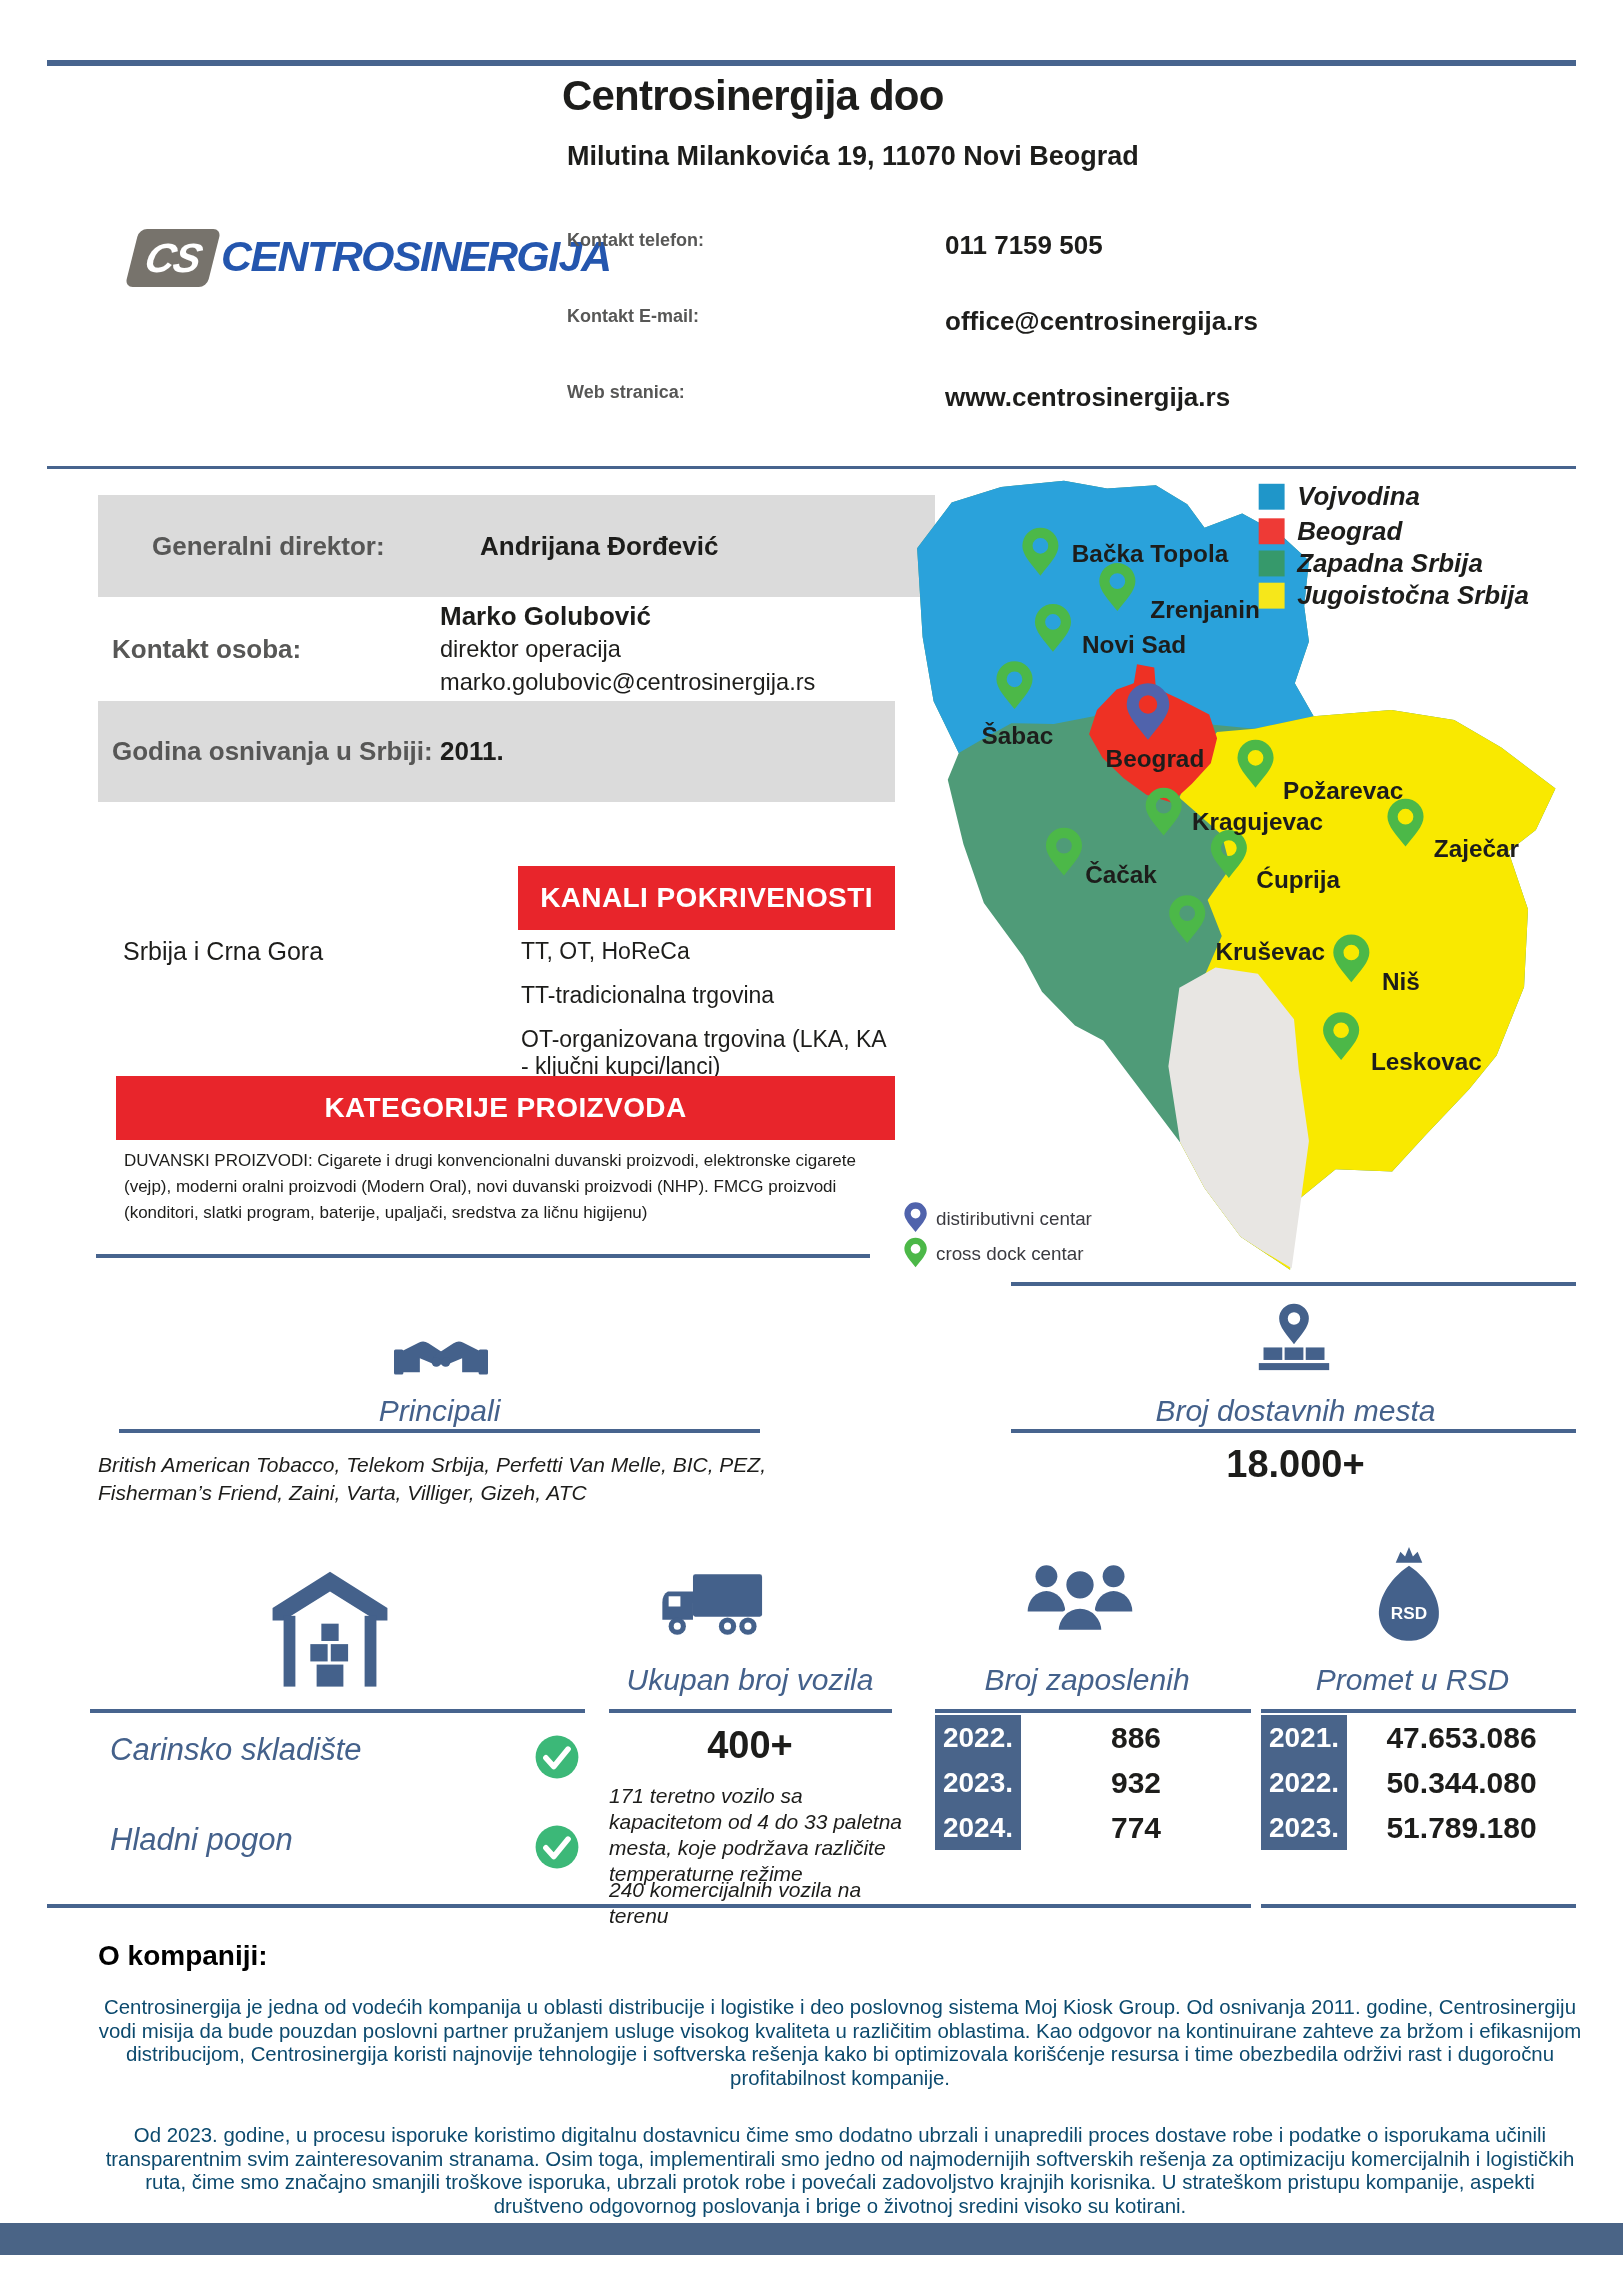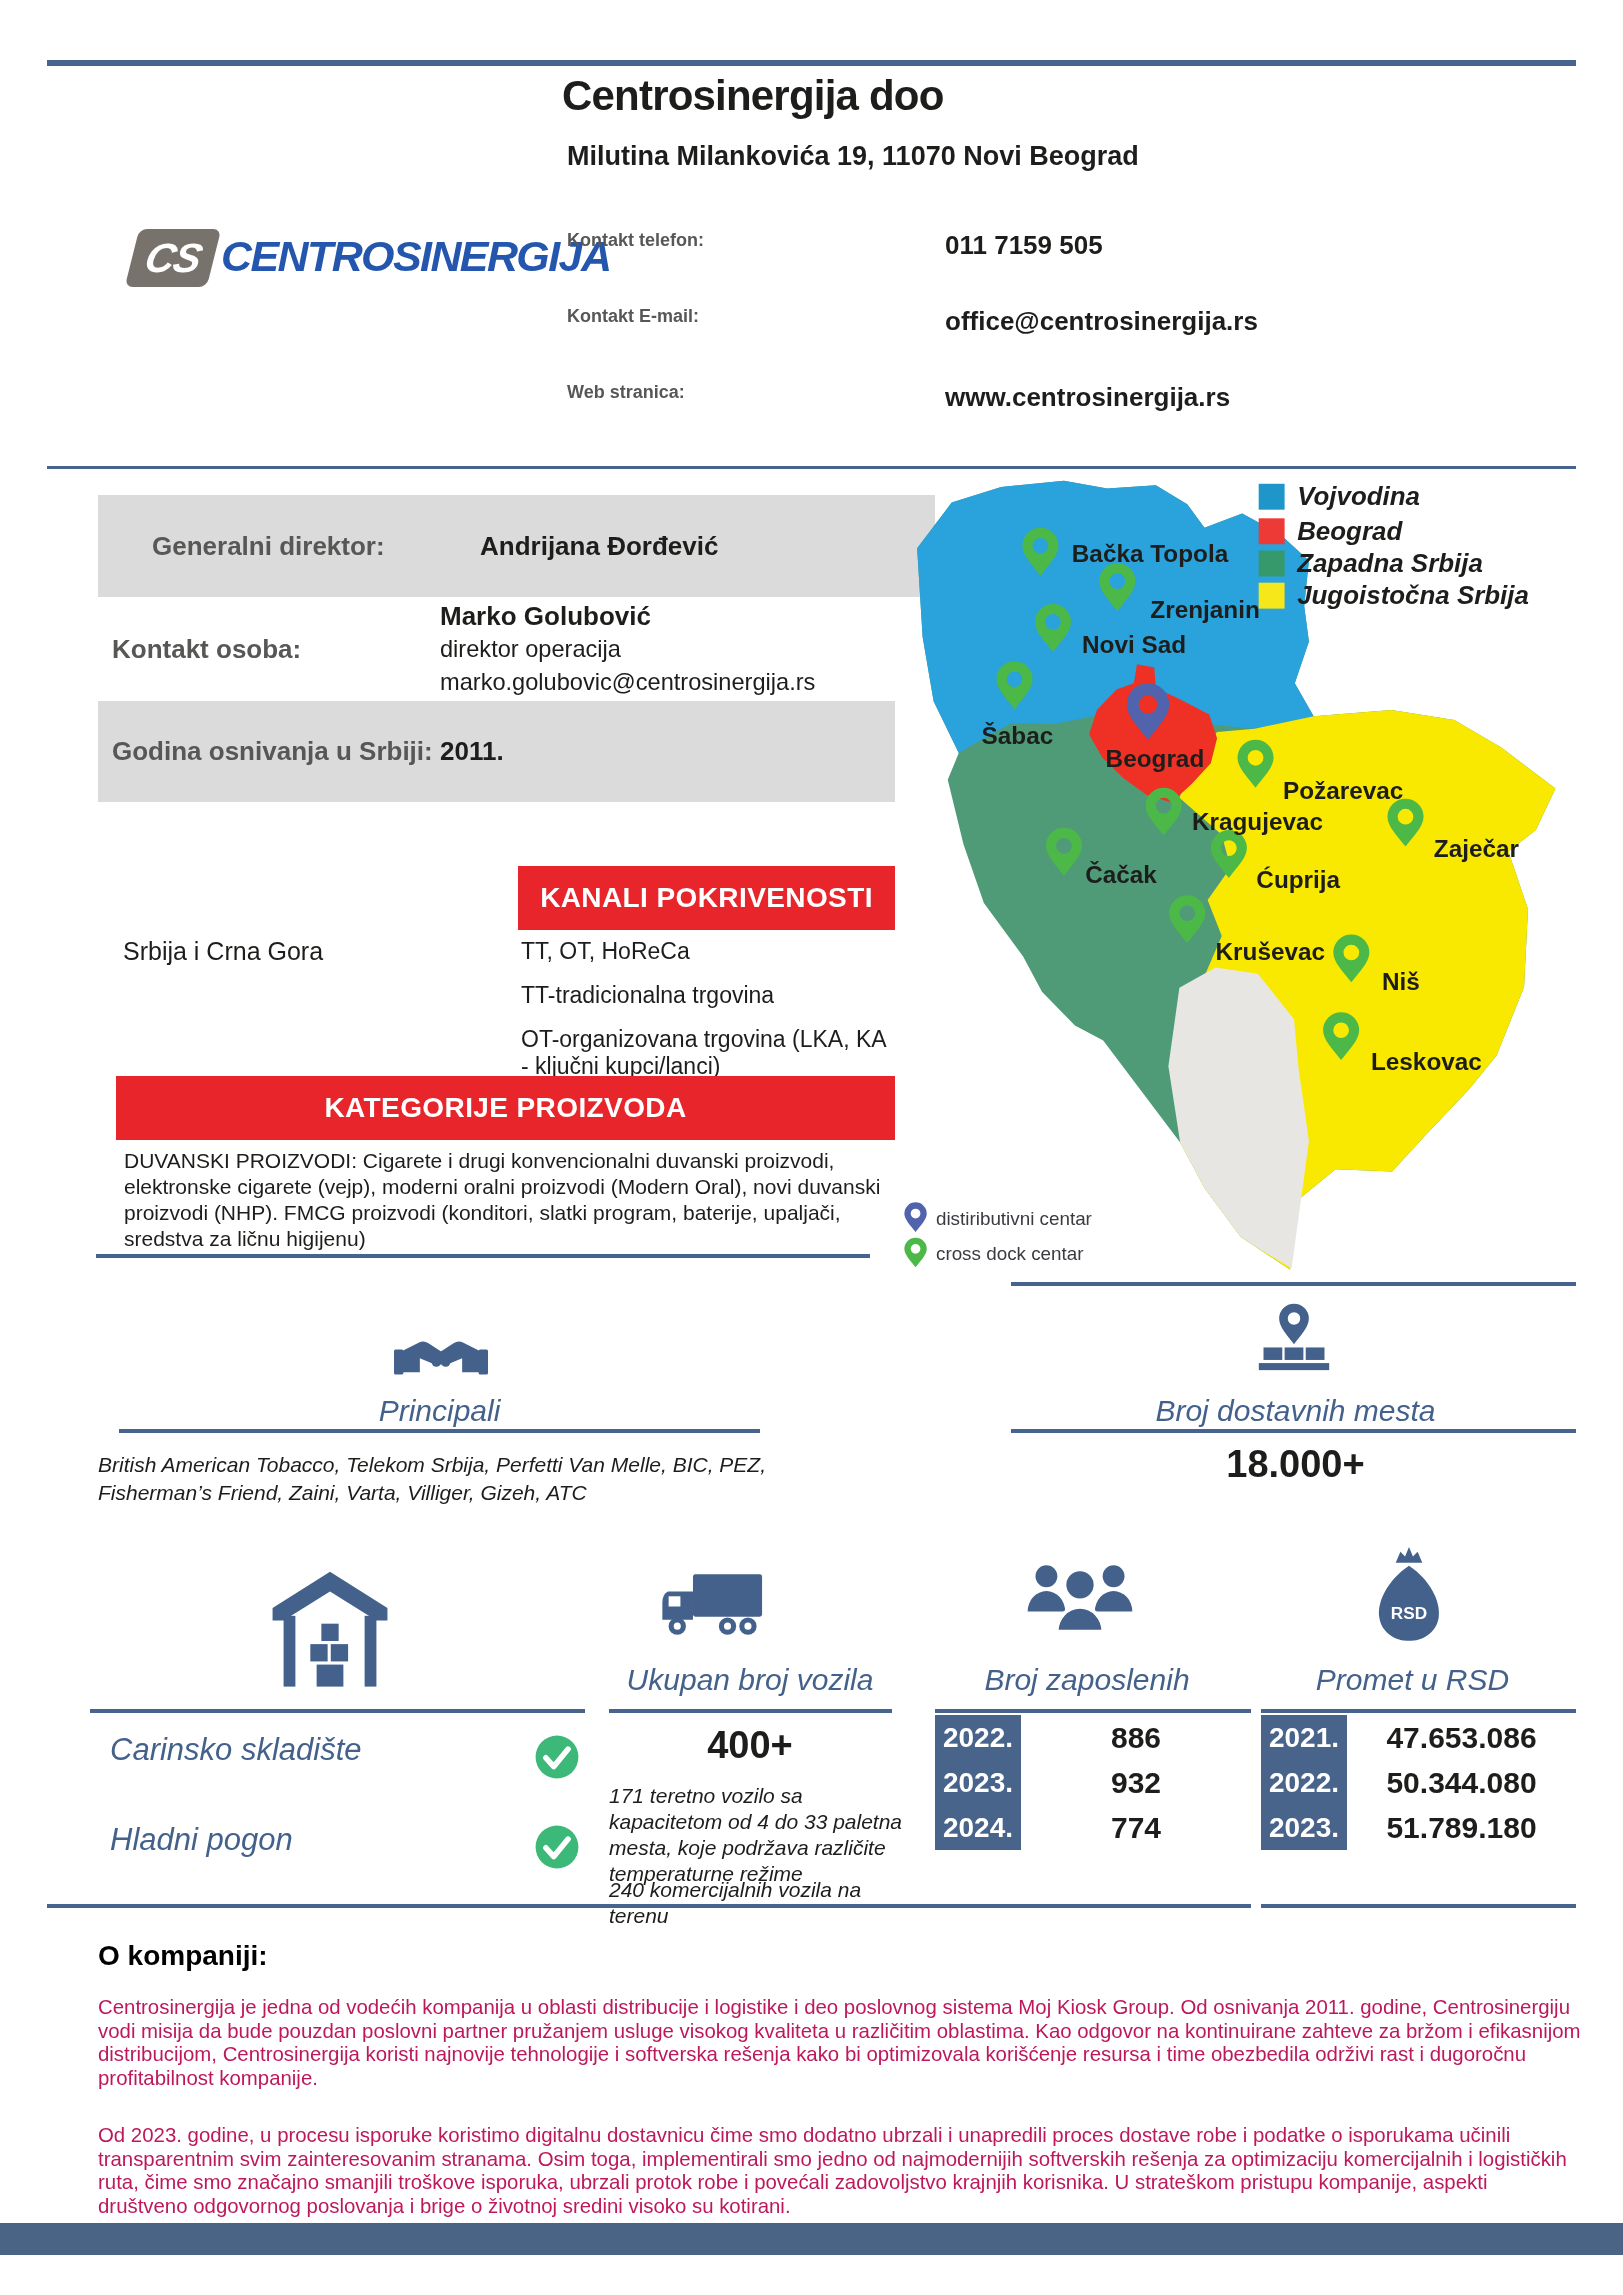--- a/index.html
+++ b/index.html
@@ -27,21 +27,21 @@
   .fac-label{position:absolute;font-size:31px;font-style:italic;color:var(--accent);}
   .tbl{position:absolute;display:flex;flex-direction:column;}
   .tbl .tr{display:flex;height:45px;}
   .tbl .yr{width:86px;background:var(--table_blue);color:#fff;font-size:28px;font-weight:bold;
            display:flex;align-items:center;justify-content:center;}
   .tbl .val{font-size:30px;font-weight:bold;color:var(--ink);display:flex;align-items:center;justify-content:center;}
   .city{font-size:31px;font-weight:bold;fill:var(--ink);font-family:"Liberation Sans",sans-serif;}
   .lgd{font-size:33px;font-weight:bold;font-style:italic;fill:var(--ink);font-family:"Liberation Sans",sans-serif;}
   .pinlgd{font-size:24px;fill:#3a3a40;font-family:"Liberation Sans",sans-serif;}
   .about-h{font-size:28px;font-weight:bold;color:#000;}
-  .about-p{position:absolute;left:98px;width:1484px;font-size:20.4px;line-height:23.6px;color:#be185d;}
+  .about-p{position:absolute;left:98px;width:1484px;font-size:20.4px;line-height:23.6px;color:#0c4a6e;text-align:center;}
   .icon{fill:var(--accent);}
   .footer{position:absolute;left:0;width:1623px;height:32px;background:var(--footer);}
 </style>
 </head>
 <body>
 
 <div class="page">
 
   <div class="rule" style="left:47px;top:60px;width:1529px;height:6.3px;"></div>
 
@@ -80,21 +80,21 @@
   </div>
 
   <div class="abs body-text" style="left:123px;top:938px;font-size:25px;">Srbija i Crna Gora</div>
 
   <div class="redbox" style="left:518px;top:866px;width:377px;height:64px;">KANALI POKRIVENOSTI</div>
   <div class="abs body-text" style="left:521px;top:938px;">TT, OT, HoReCa</div>
   <div class="abs body-text" style="left:521px;top:982px;">TT-tradicionalna trgovina</div>
   <div class="abs body-text" style="left:521px;top:1026px;width:377px;">OT-organizovana trgovina (LKA, KA - ključni kupci/lanci)</div>
 
   <div class="redbox" style="left:116px;top:1076px;width:779px;height:64px;">KATEGORIJE PROIZVODA</div>
-  <div class="abs body-text" style="left:124px;top:1148px;width:774px;font-size:21px;line-height:26px;">DUVANSKI PROIZVODI: Cigarete i drugi konvencionalni duvanski proizvodi, elektronske cigarete (vejp), moderni oralni proizvodi (Modern Oral), novi duvanski proizvodi (NHP). FMCG proizvodi (konditori, slatki program, baterije, upaljači, sredstva za ličnu higijenu)</div>
+  <div class="abs body-text" style="left:124px;top:1148px;width:774px;font-size:17px;line-height:26px;">DUVANSKI PROIZVODI: Cigarete i drugi konvencionalni duvanski proizvodi, elektronske cigarete (vejp), moderni oralni proizvodi (Modern Oral), novi duvanski proizvodi (NHP). FMCG proizvodi (konditori, slatki program, baterije, upaljači, sredstva za ličnu higijenu)</div>
 
   <svg class="abs" style="left:903px;top:479px;" width="720" height="801" viewBox="0 0 917 1020">
     <defs>
       <path id="pin" fill-rule="evenodd" d="M0,0 C-11,-14 -23,-26 -23,-38 A23,23 0 1 1 23,-38 C23,-26 11,-14 0,0 Z M0,-28 A10,10 0 1 1 0,-48 A10,10 0 1 1 0,-28 Z"></path>
     </defs>
     <path d="M18,88 L62,30 L125,10 L205,2 L260,12 L322,8 L362,32 L384,62 L432,44 L480,70 L517,104 L511,162 L517,207 L499,260 L523,302 L622,294 L702,307 L762,342 L831,394 L806,447 L771,474 L796,548 L791,647 L756,734 L721,777 L666,835 L623,882 L551,879 L496,924 L493,1007 L430,965 L384,903 L353,845 L255,715 L219,696 L177,653 L153,608 L103,540 L77,465 L57,383 L71,349 L39,283 L25,201 Z" fill="#4F9B78"></path>
     <path d="M18,88 L62,30 L125,10 L205,2 L260,12 L322,8 L362,32 L384,62 L432,44 L480,70 L517,104 L511,162 L517,207 L499,260 L523,302 L448,318 L395,313 L350,287 L305,247 L287,267 L243,302 L192,312 L138,311 L100,332 L71,349 L39,283 L25,201 Z" fill="#2AA2DB"></path>
     <path d="M448,318 L523,302 L622,294 L702,307 L762,342 L831,394 L806,447 L771,474 L796,548 L791,647 L756,734 L721,777 L666,835 L623,882 L551,879 L496,924 L493,1007 L430,965 L384,903 L353,845 L355,758 L381,640 L406,582 L388,536 L417,495 L406,453 L352,406 L372,356 L400,322 Z" fill="#F9E900"></path>
     <path d="M352,648 L398,622 L452,630 L498,688 L504,752 L517,843 L495,1005 L458,983 L430,965 L384,903 L353,845 L338,748 Z" fill="#E8E6E3"></path>
     <path d="M298,236 L320,240 L322,266 L352,280 L390,300 L400,330 L392,362 L368,388 L342,412 L310,402 L281,381 L254,355 L237,325 L247,294 L272,268 L294,260 Z" fill="#EE3124"></path>

